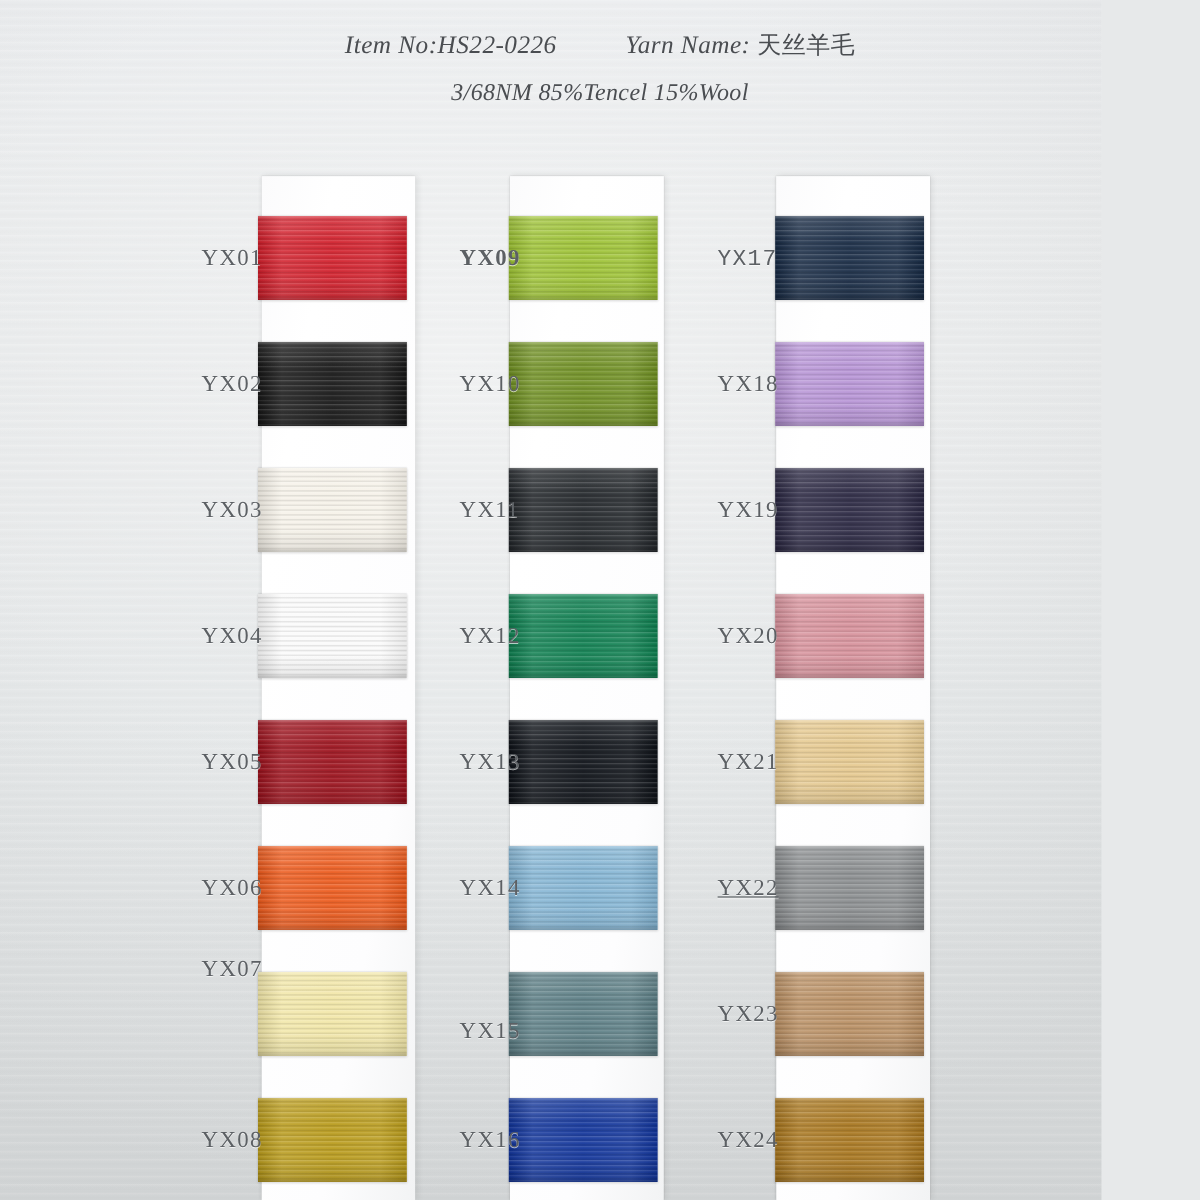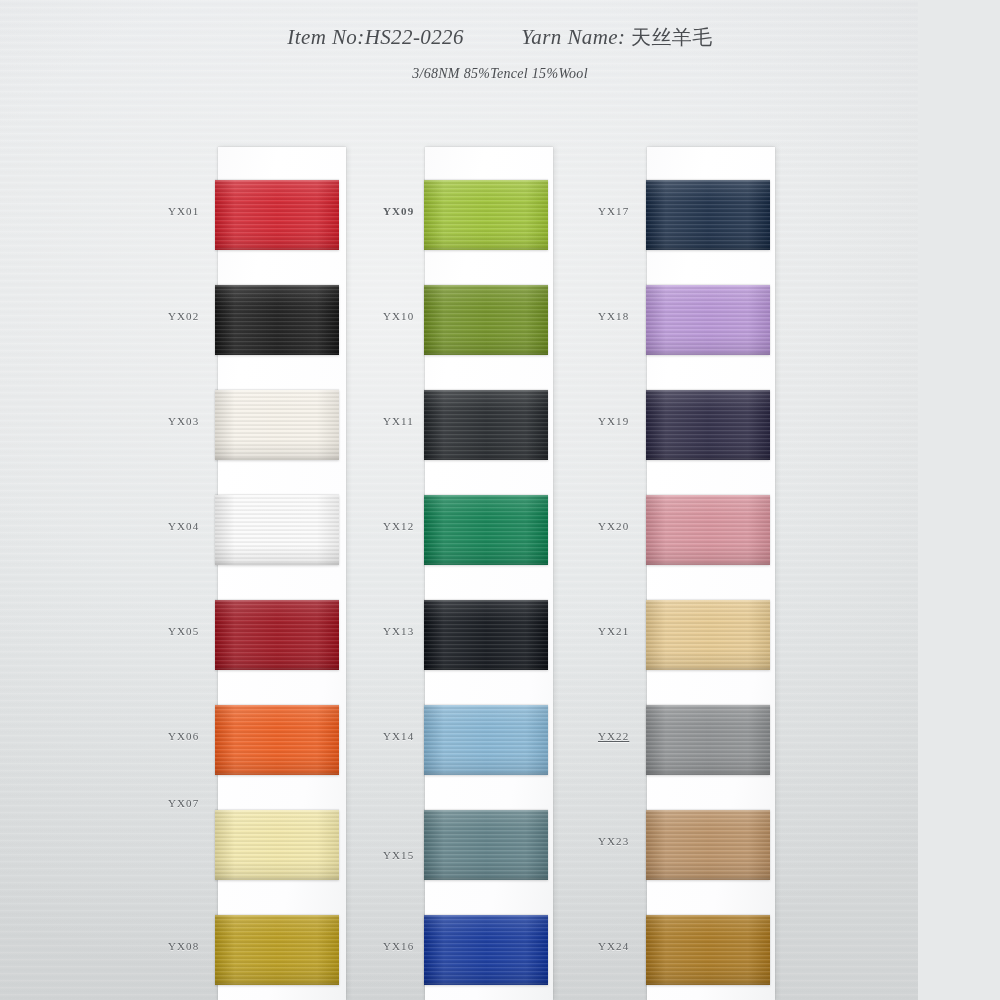--- a/index.html
+++ b/index.html
@@ -76,21 +76,21 @@
     font-size: 21px;
     font-style: italic;
     letter-spacing: 0.4px;
     white-space: nowrap;
   }
   .hdr-line2 {
     position: absolute;
     top: 66px;
     left: 0;
     width: 1000px;
-    font-size: 14px;
+    font-size: 20px;
     font-style: italic;
     letter-spacing: 0.3px;
     white-space: nowrap;
   }
   .hdr-item { display: inline-block; }
   .hdr-gap { display: inline-block; width: 46px; }
   .hdr-yarn { display: inline-block; }
   .cjk { font-family: "DejaVu Sans", sans-serif; font-style: normal; font-size: 20px; }
 
   
@@ -164,21 +164,21 @@
   .col1 { left: 215px; }
   .col2 { left: 424px; }
   .col3 { left: 646px; }
 
   
   .label {
     position: absolute;
     width: 74px;
     text-align: left;
     font-family: "Liberation Serif", serif;
-    font-size: 11px;
+    font-size: 19px;
     letter-spacing: 1.1px;
     color: #5c6064;
     z-index: 4;
     text-shadow: 0 1px 0 rgba(255,255,255,0.65);
     white-space: nowrap;
   }
   .lcol1 { left: 168px; }
   .lcol2 { left: 383px; }
   .lcol3 { left: 598px; }
 </style>
@@ -313,21 +313,21 @@
         <span class="edge top"></span>
         <span class="edge bot"></span>
       </div>
       <div class="label lcol2" style="top: 940px;">YX16</div>
       <div class="swatch col3" style="top: 180px; background: rgb(23, 42, 68);">
         <span class="threads"></span>
         <span class="sheen"></span>
         <span class="edge top"></span>
         <span class="edge bot"></span>
       </div>
-      <div class="label lcol3" style="top: 205px;">YX17</div>
+      <div class="label lcol3" style="top: 205px; font-family: Liberation Mono, monospace;">YX17</div>
       <div class="swatch col3" style="top: 285px; background: rgb(183, 148, 214);">
         <span class="threads"></span>
         <span class="sheen"></span>
         <span class="edge top"></span>
         <span class="edge bot"></span>
       </div>
       <div class="label lcol3" style="top: 310px;">YX18</div>
       <div class="swatch col3" style="top: 390px; background: rgb(42, 39, 66);">
         <span class="threads"></span>
         <span class="sheen"></span>

